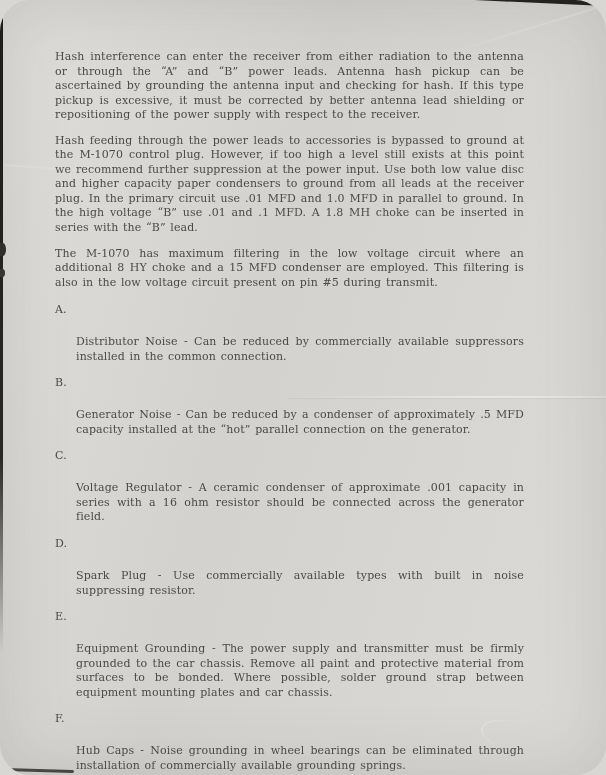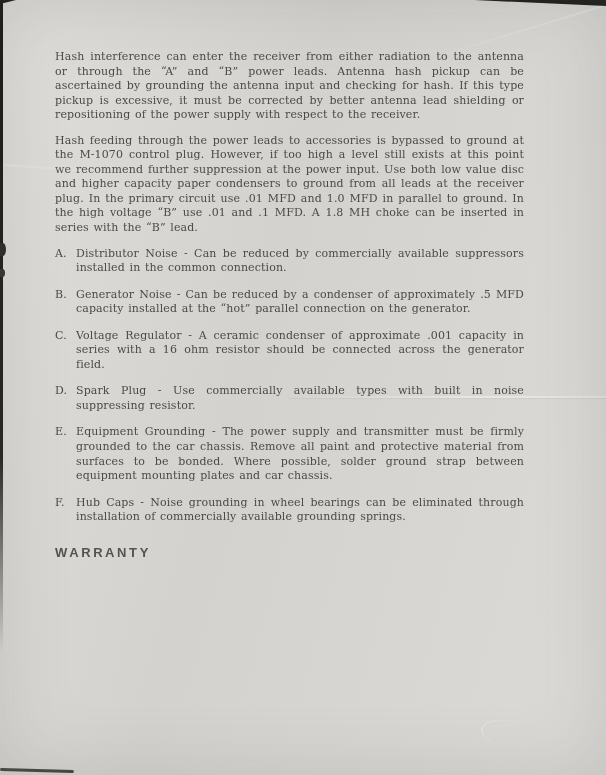--- a/index.html
+++ b/index.html
@@ -9,20 +9,21 @@
   }
   .page {
     position: relative;
     width: 606px;
     height: 775px;
     overflow: hidden;
     background:
       linear-gradient(105deg, rgba(255,255,255,0.16) 0%, rgba(0,0,0,0.025) 42%, rgba(255,255,255,0.08) 100%),
       #d8d7d4;
     font-family: "DejaVu Serif", "Liberation Serif", serif;
+    border-radius: 31px;
   }
   .page::after {
     content: "";
     position: absolute;
     inset: 0;
     box-shadow: inset 0 0 70px rgba(95,93,86,0.20);
     pointer-events: none;
   }
   .content {
     position: absolute;
@@ -44,20 +45,21 @@
     display: flex;
     margin: 0 0 12px 0;
   }
   .li-letter {
     flex: none;
     width: 21px;
   }
   .li-text {
     flex: 1;
     text-align: justify;
+    margin-top: 32px;
   }
   .warranty-heading {
     font-family: "Liberation Sans", "DejaVu Sans", sans-serif;
     font-weight: bold;
     font-size: 13px;
     letter-spacing: 2.6px;
     text-align: left;
     color: #55534e;
     margin: 21px 0 20px 0;
   }
@@ -148,20 +150,21 @@
 <body>
 
 <div class="page">
 
   <div class="content">
 
     <p class="para">Hash interference can enter the receiver from either radiation to the antenna or through the “A” and “B” power leads. Antenna hash pickup can be ascertained by grounding the antenna input and checking for hash. If this type pickup is excessive, it must be corrected by better antenna lead shielding or repositioning of the power supply with respect to the receiver.</p>
 
     <p class="para">Hash feeding through the power leads to accessories is bypassed to ground at the M-1070 control plug. However, if too high a level still exists at this point we recommend further suppression at the power input. Use both low value disc and higher capacity paper condensers to ground from all leads at the receiver plug. In the primary circuit use .01 MFD and 1.0 MFD in parallel to ground. In the high voltage “B” use .01 and .1 MFD. A 1.8 MH choke can be inserted in series with the “B” lead.</p>
 
+    <p class="para" style="margin-bottom:13px">The M-1070 has maximum filtering in the low voltage circuit where an additional 8 HY choke and a 15 MFD condenser are employed. This filtering is also in the low voltage circuit present on pin #5 during transmit.</p>
 
     <div>
       <div class="list-item">
         <span class="li-letter">A.</span>
         <span class="li-text">Distributor Noise - Can be reduced by commercially available suppressors installed in the common connection.</span>
       </div>
       <div class="list-item">
         <span class="li-letter">B.</span>
         <span class="li-text">Generator Noise - Can be reduced by a condenser of approximately .5 MFD capacity installed at the “hot” parallel connection on the generator.</span>
       </div>

